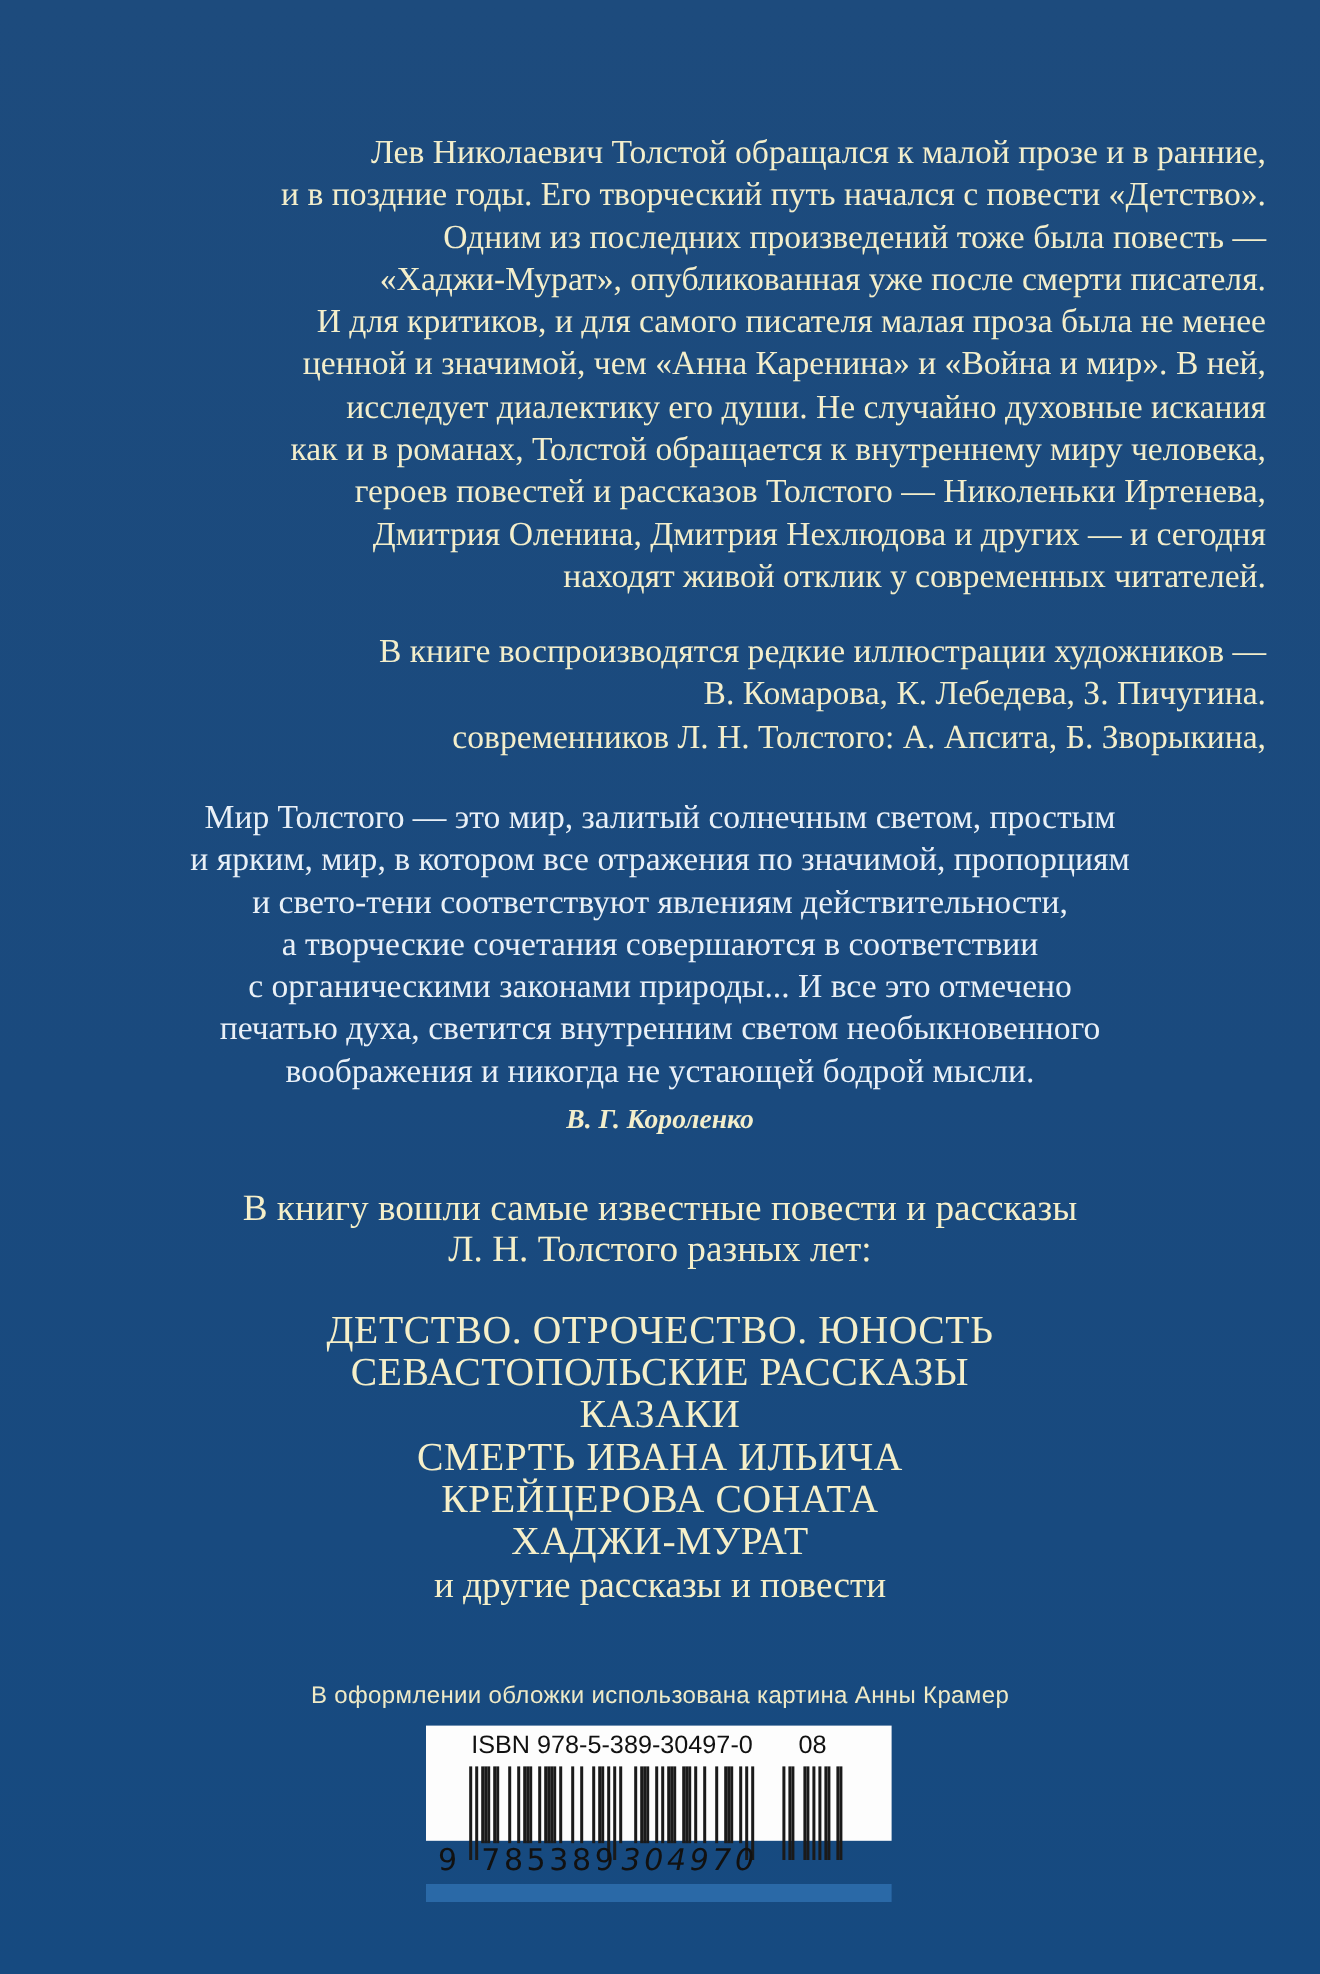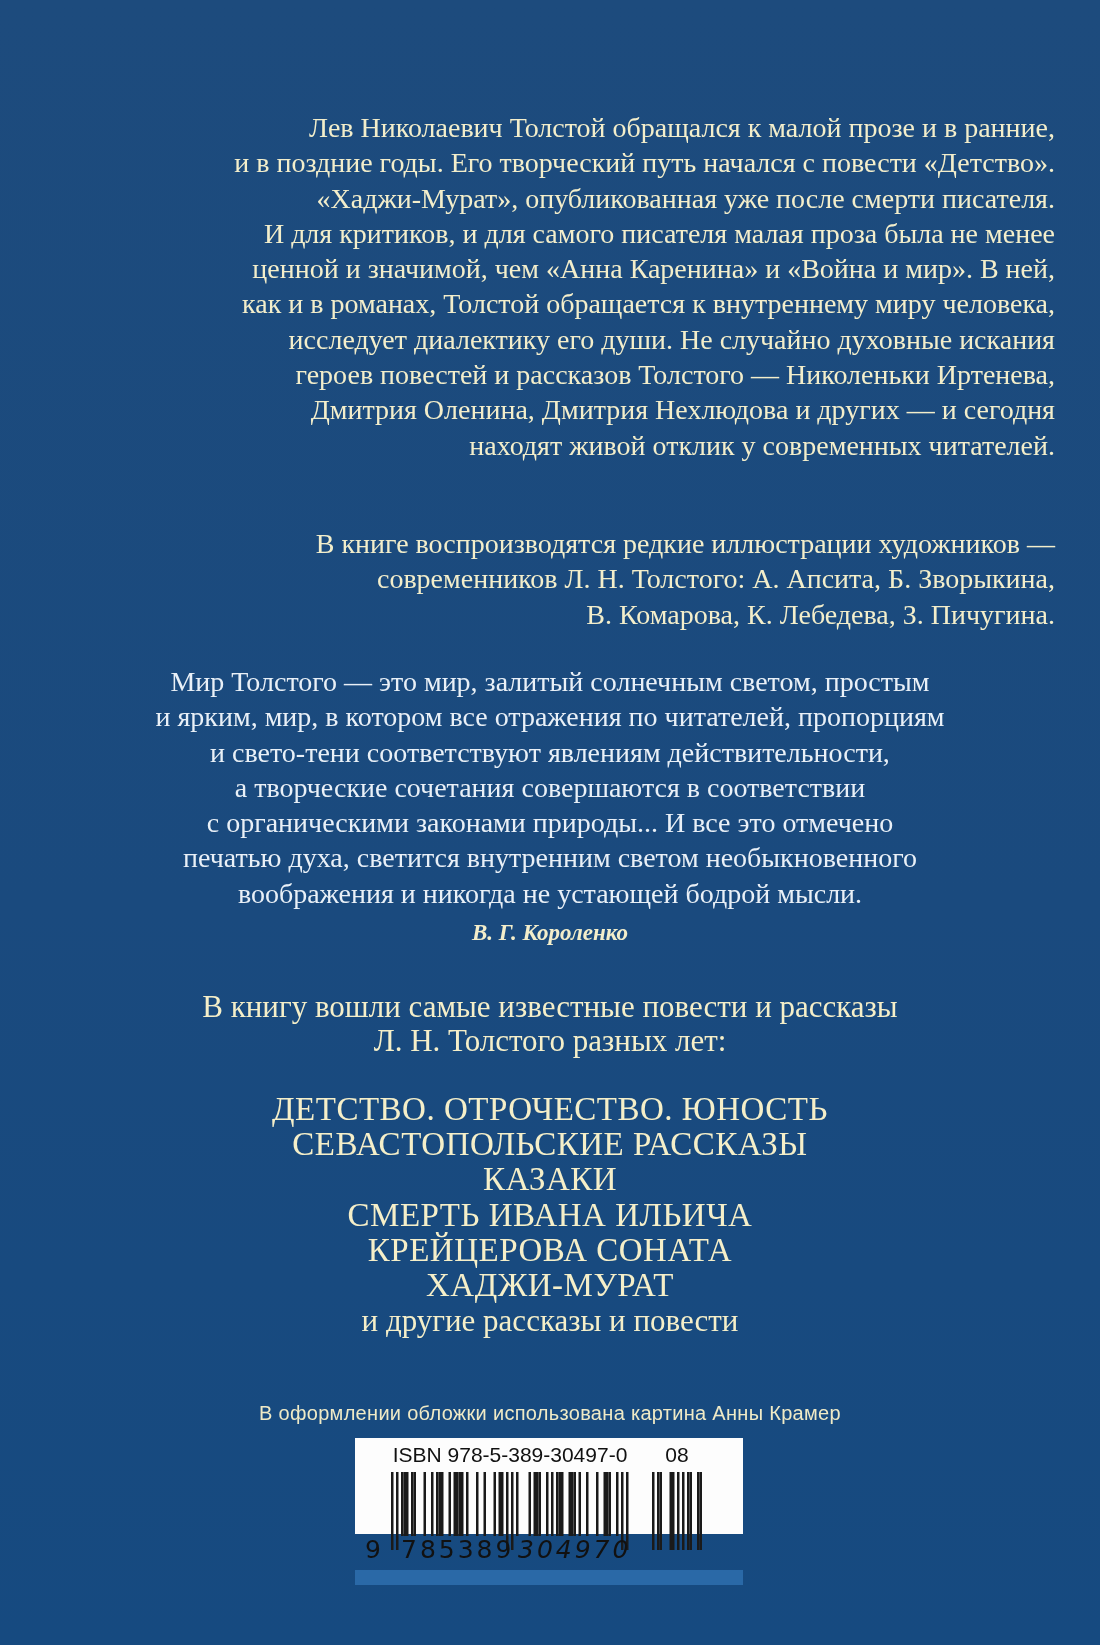--- a/index.html
+++ b/index.html
@@ -36,39 +36,40 @@
   .line{white-space:nowrap;}
 </style>
 </head>
 <body>
 
 <div class="cover">
 
   <div class="text-block body-text" style="top:110px">
       <div class="line">Лев Николаевич Толстой обращался к малой прозе и в ранние,</div>
       <div class="line">и в поздние годы. Его творческий путь начался с повести «Детство».</div>
+      <div class="line">Одним из последних произведений тоже была повесть —</div>
       <div class="line">«Хаджи-Мурат», опубликованная уже после смерти писателя.</div>
       <div class="line">И для критиков, и для самого писателя малая проза была не менее</div>
       <div class="line">ценной и значимой, чем «Анна Каренина» и «Война и мир». В ней,</div>
+      <div class="line">исследует диалектику его души. Не случайно духовные искания</div>
       <div class="line">как и в романах, Толстой обращается к внутреннему миру человека,</div>
-      <div class="line">исследует диалектику его души. Не случайно духовные искания</div>
       <div class="line">героев повестей и рассказов Толстого — Николеньки Иртенева,</div>
       <div class="line">Дмитрия Оленина, Дмитрия Нехлюдова и других — и сегодня</div>
       <div class="line">находят живой отклик у современных читателей.</div>
     </div>
 
   <div class="text-block body-text" style="top:526px">
       <div class="line">В книге воспроизводятся редкие иллюстрации художников —</div>
+      <div class="line">В. Комарова, К. Лебедева, З. Пичугина.</div>
       <div class="line">современников Л. Н. Толстого: А. Апсита, Б. Зворыкина,</div>
-      <div class="line">В. Комарова, К. Лебедева, З. Пичугина.</div>
     </div>
 
   <div class="text-block quote-text" style="top:664px">
       <div class="line">Мир Толстого — это мир, залитый солнечным светом, простым</div>
-      <div class="line">и ярким, мир, в котором все отражения по читателей, пропорциям</div>
+      <div class="line">и ярким, мир, в котором все отражения по значимой, пропорциям</div>
       <div class="line">и свето-тени соответствуют явлениям действительности,</div>
       <div class="line">а творческие сочетания совершаются в соответствии</div>
       <div class="line">с органическими законами природы... И все это отмечено</div>
       <div class="line">печатью духа, светится внутренним светом необыкновенного</div>
       <div class="line">воображения и никогда не устающей бодрой мысли.</div>
     </div>
 
   <div class="text-block attribution" style="top:920px">В. Г. Короленко</div>
 
   <div class="text-block contents-intro" style="top:990px">

